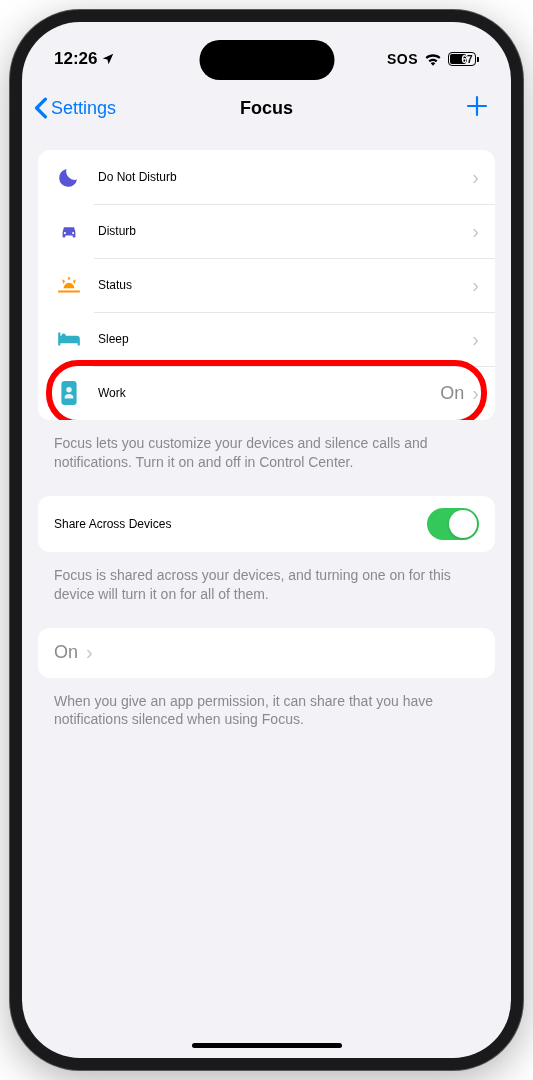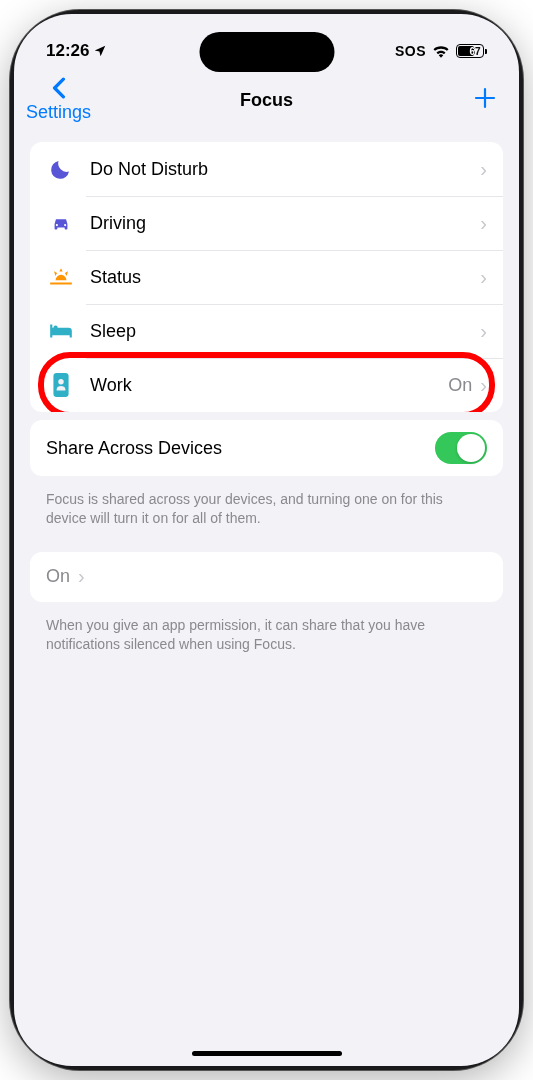--- a/index.html
+++ b/index.html
@@ -9,21 +9,21 @@
       justify-content: center;
       align-items: flex-start;
       font-family: -apple-system, BlinkMacSystemFont, "Helvetica Neue", sans-serif;
       padding: 10px;
     }
     .phone-frame {
       width: 513px;
       height: 1060px;
       background: #1a1a1c;
       border-radius: 70px;
-      padding: 4px;
+      padding: 12px;
       position: relative;
       box-shadow: 0 0 0 1px #555, 0 10px 40px rgba(0,0,0,0.3);
     }
     .phone-screen {
       width: 100%;
       height: 100%;
       background: #f2f2f7;
       border-radius: 58px;
       overflow: hidden;
       position: relative;
@@ -58,21 +58,20 @@
       justify-content: space-between;
       padding: 0 12px;
       position: relative;
     }
     .back-button {
       display: flex;
       align-items: center;
       color: #007aff;
       font-size: 18px;
       gap: 3px;
-      flex-direction: column;
     }
     .nav-title {
       position: absolute;
       left: 50%;
       transform: translateX(-50%);
       font-size: 18px;
       font-weight: 600;
       color: #000;
     }
     .add-button {
@@ -106,21 +105,21 @@
     }
     .row-icon {
       width: 30px;
       height: 30px;
       display: flex;
       align-items: center;
       justify-content: center;
       margin-right: 14px;
       flex-shrink: 0;
     }
-    .row-label { font-size: 18px; color: #000; flex: 1; }
+    .row-label { font-size: 12px; color: #000; flex: 1; }
     .row-value { font-size: 18px; color: #8a8a8e; margin-right: 8px; }
     .chevron { color: #c7c7cc; font-size: 20px; font-weight: 400; }
     .footer-text {
       color: #8a8a8e;
       font-size: 14px;
       line-height: 1.35;
       padding: 6px 16px 24px;
     }
     .toggle {
       width: 52px;
@@ -256,21 +255,21 @@
           </span>
           <span class="row-label">Do Not Disturb</span>
           <span class="chevron">›</span>
         </div>
         <div class="row">
           <span class="row-icon">
             <svg width="24" height="22" viewBox="0 0 24 24" fill="#5856d6">
                 <path d="M5 13l1.5-5h11L19 13v5a1 1 0 0 1-1 1h-1a1 1 0 0 1-1-1v-1H8v1a1 1 0 0 1-1 1H6a1 1 0 0 1-1-1v-5zm2.5 2.5a1.2 1.2 0 1 0 0-2.4 1.2 1.2 0 0 0 0 2.4zm9 0a1.2 1.2 0 1 0 0-2.4 1.2 1.2 0 0 0 0 2.4z"></path>
               </svg>
           </span>
-          <span class="row-label">Driving</span>
+          <span class="row-label">Disturb</span>
           <span class="chevron">›</span>
         </div>
         <div class="row">
           <span class="row-icon">
             <svg width="26" height="22" viewBox="0 0 24 20" fill="#ff9500">
                 <path d="M12 2l-1.5 3h3L12 2zm6.4 2.6l-2.8 1.6 1.6 2.8 1.2-4.4zM5.6 4.6l1.2 4.4 1.6-2.8-2.8-1.6zM12 8a5 5 0 0 0-5 5h10a5 5 0 0 0-5-5zm-10 7h20v2H2v-2z"></path>
               </svg>
           </span>
           <span class="row-label">Status</span>
           <span class="chevron">›</span>
@@ -291,20 +290,21 @@
                 <rect x="2" y="1" width="14" height="22" rx="3"></rect>
                 <circle cx="9" cy="9" r="2.5" fill="#f2f2f7"></circle>
                 <path d="M5 16c0-2 2-3 4-3s4 1 4 3v1H5v-1z" fill="#f2f2f7"></path>
               </svg>
           </span>
           <span class="row-label">Work</span>
           <span class="row-value">On</span>
           <span class="chevron">›</span>
         </div>
       </div>
+      <div class="footer-text">Focus lets you customize your devices and silence calls and notifications. Turn it on and off in Control Center.</div>
 
       <div class="group">
         <div class="row">
           <span class="row-label" style="font-weight:400;">Share Across Devices</span>
           <div class="toggle"></div>
         </div>
       </div>
       <div class="footer-text">Focus is shared across your devices, and turning one on for this device will turn it on for all of them.</div>
 
       <div class="group">

